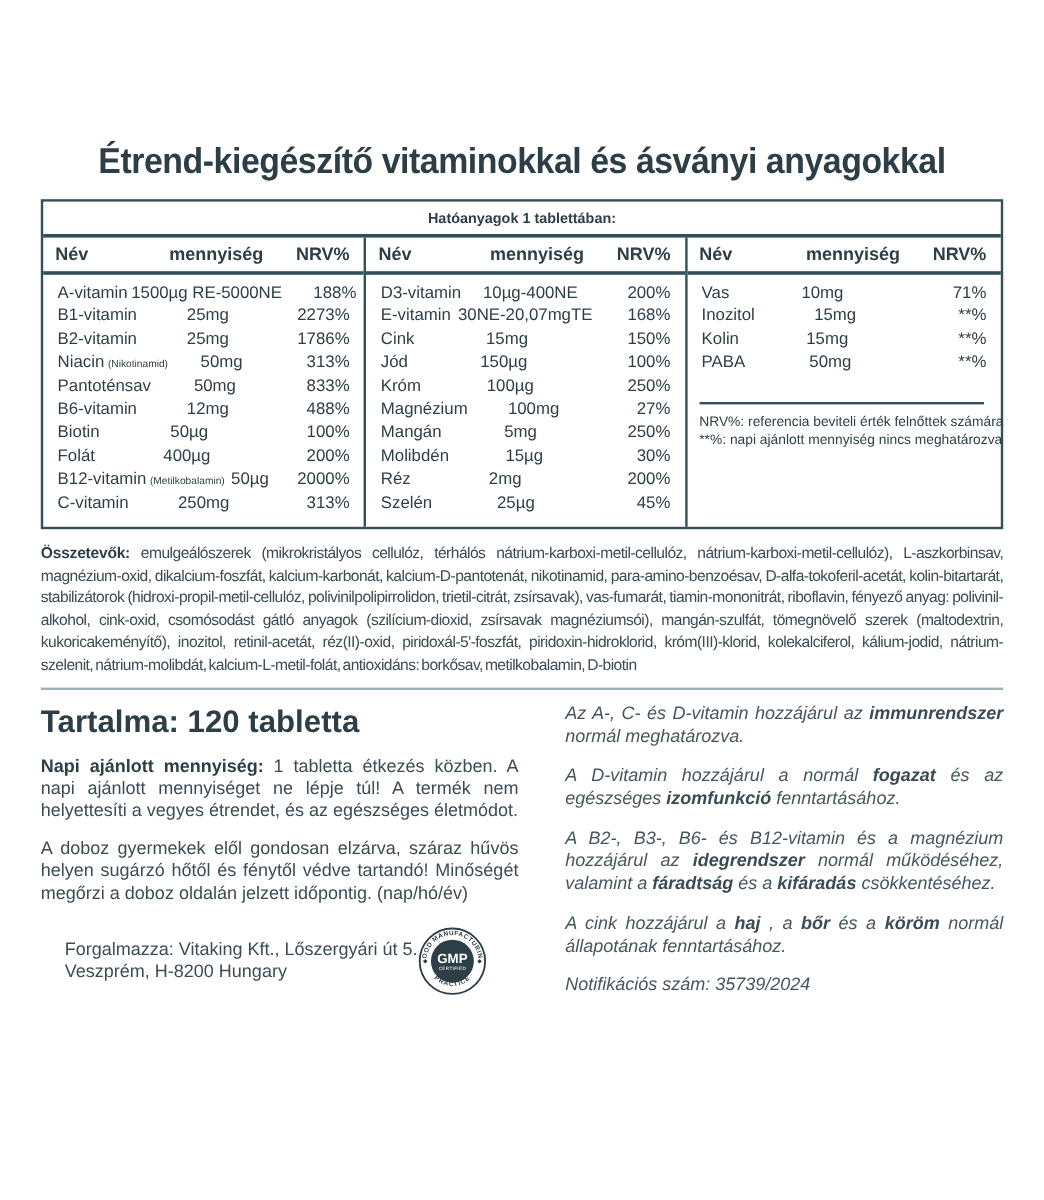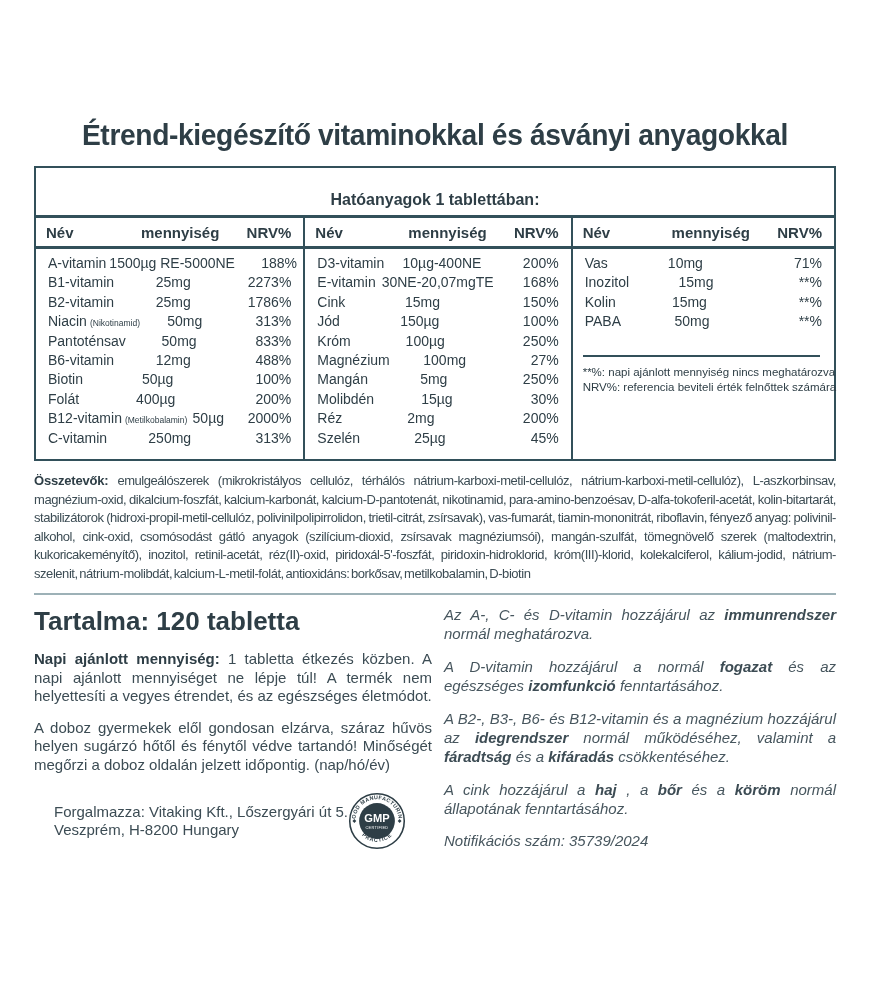--- a/index.html
+++ b/index.html
@@ -21,21 +21,21 @@
   
   .title{
     font-size:30px;font-weight:bold;color:var(--ink);
     text-align:center;white-space:nowrap;
     transform:scaleX(0.94);transform-origin:50% 50%;
     margin-bottom:14px;letter-spacing:-0.4px;
   }
 
   
   .vtable{border:2px solid var(--border);color:var(--ink);}
-  .tcaption{text-align:center;font-weight:bold;font-size:16px;padding:23px 0 6px;}
+  .tcaption{text-align:center;font-weight:bold;font-size:12px;padding:7px 0 6px;}
   .trule{border-top:3px solid var(--border);}
   .tgroups{display:grid;grid-template-columns:1fr 1fr 0.985fr;}
   .tgroup{min-width:0;}
   .tgroup + .tgroup{border-left:2px solid var(--border);}
   .thead{
     display:grid;grid-template-columns:auto 1fr 62px;
     padding:6px 12px 5px 10px;font-weight:bold;font-size:15px;
   }
   .thqty{text-align:right;padding-right:10px;}
   .thnrv{text-align:right;}
@@ -53,21 +53,21 @@
   .ingredients{
     margin-top:11px;font-size:13px;line-height:18.5px;
     text-align:justify;color:var(--ink2);
     letter-spacing:-0.45px;word-spacing:-1.5px;
   }
   .ingredients b{color:var(--ink);letter-spacing:-0.2px;}
 
   .divider{border-top:2px solid var(--divider);margin:10px 0 9px;}
 
   
-  .bottom{display:grid;grid-template-columns:398px 1fr;column-gap:12px;}
+  .bottom{display:grid;grid-template-columns:398px 1fr;column-gap:39px;}
   .content-title{font-size:26px;font-weight:bold;color:var(--ink);margin:2px 0 13px;}
   .lpara{font-size:15px;line-height:18.6px;text-align:justify;margin-bottom:13px;}
   .lpara b{color:var(--ink);}
   .dist-row{display:flex;justify-content:center;align-items:center;margin-top:17px;}
   .dist{font-size:15px;line-height:18px;}
   .dist span{display:block;}
 
   
   .gmp{width:58px;height:58px;flex:0 0 auto;margin-right:6px;}
   .gmp svg{display:block;}
@@ -259,22 +259,22 @@
     <span class="tnrv">**%</span>
   </div>
 
   <div class="trow">
     <span class="tname"><span>PABA</span><span class="tsub"></span></span>
     <span class="tqty">50mg</span>
     <span class="tnrv">**%</span>
   </div>
 </div>
         <div class="tnote-rule"></div>
+        <div class="tnote">NRV%: referencia beviteli érték felnőttek számára</div>
         <div class="tnote">**%: napi ajánlott mennyiség nincs meghatározva</div>
-        <div class="tnote">NRV%: referencia beviteli érték felnőttek számára</div>
       </div>
 
     </div>
   </section>
 
   <p class="ingredients"><b>Összetevők:</b><span> emulgeálószerek (mikrokristályos cellulóz, térhálós nátrium-karboxi-metil-cellulóz, nátrium-karboxi-metil-cellulóz), L-aszkorbinsav, magnézium-oxid, dikalcium-foszfát, kalcium-karbonát, kalcium-D-pantotenát, nikotinamid, para-amino-benzoésav, D-alfa-tokoferil-acetát, kolin-bitartarát, stabilizátorok (hidroxi-propil-metil-cellulóz, polivinilpolipirrolidon, trietil-citrát, zsírsavak), vas-fumarát, tiamin-mononitrát, riboflavin, fényező anyag: polivinil-alkohol, cink-oxid, csomósodást gátló anyagok (szilícium-dioxid, zsírsavak magnéziumsói), mangán-szulfát, tömegnövelő szerek (maltodextrin, kukoricakeményítő), inozitol, retinil-acetát, réz(II)-oxid, piridoxál-5'-foszfát, piridoxin-hidroklorid, króm(III)-klorid, kolekalciferol, kálium-jodid, nátrium-szelenit, nátrium-molibdát, kalcium-L-metil-folát, antioxidáns: borkősav, metilkobalamin, D-biotin</span></p>
 
   <div class="divider"></div>
 
   <div class="bottom">

